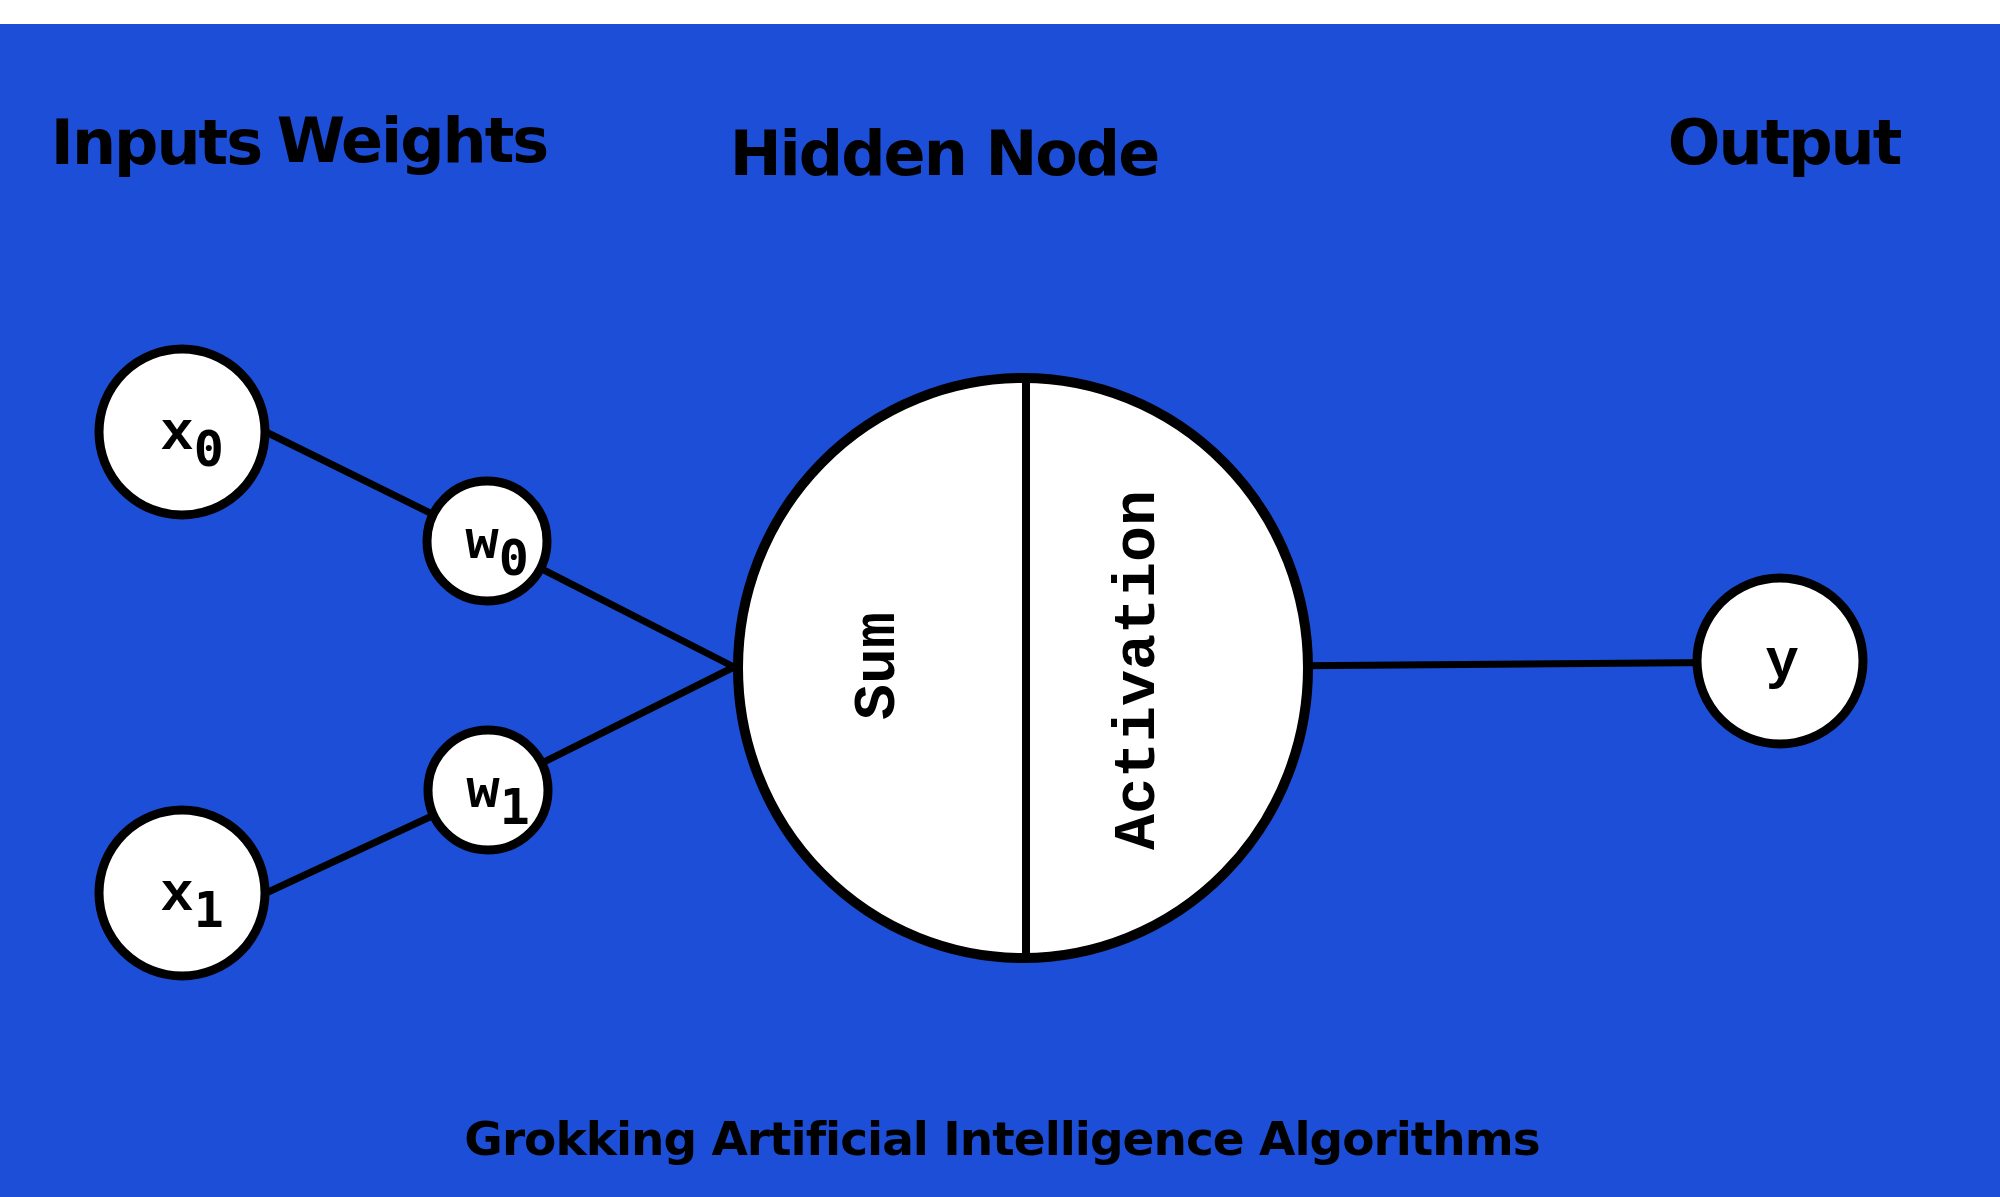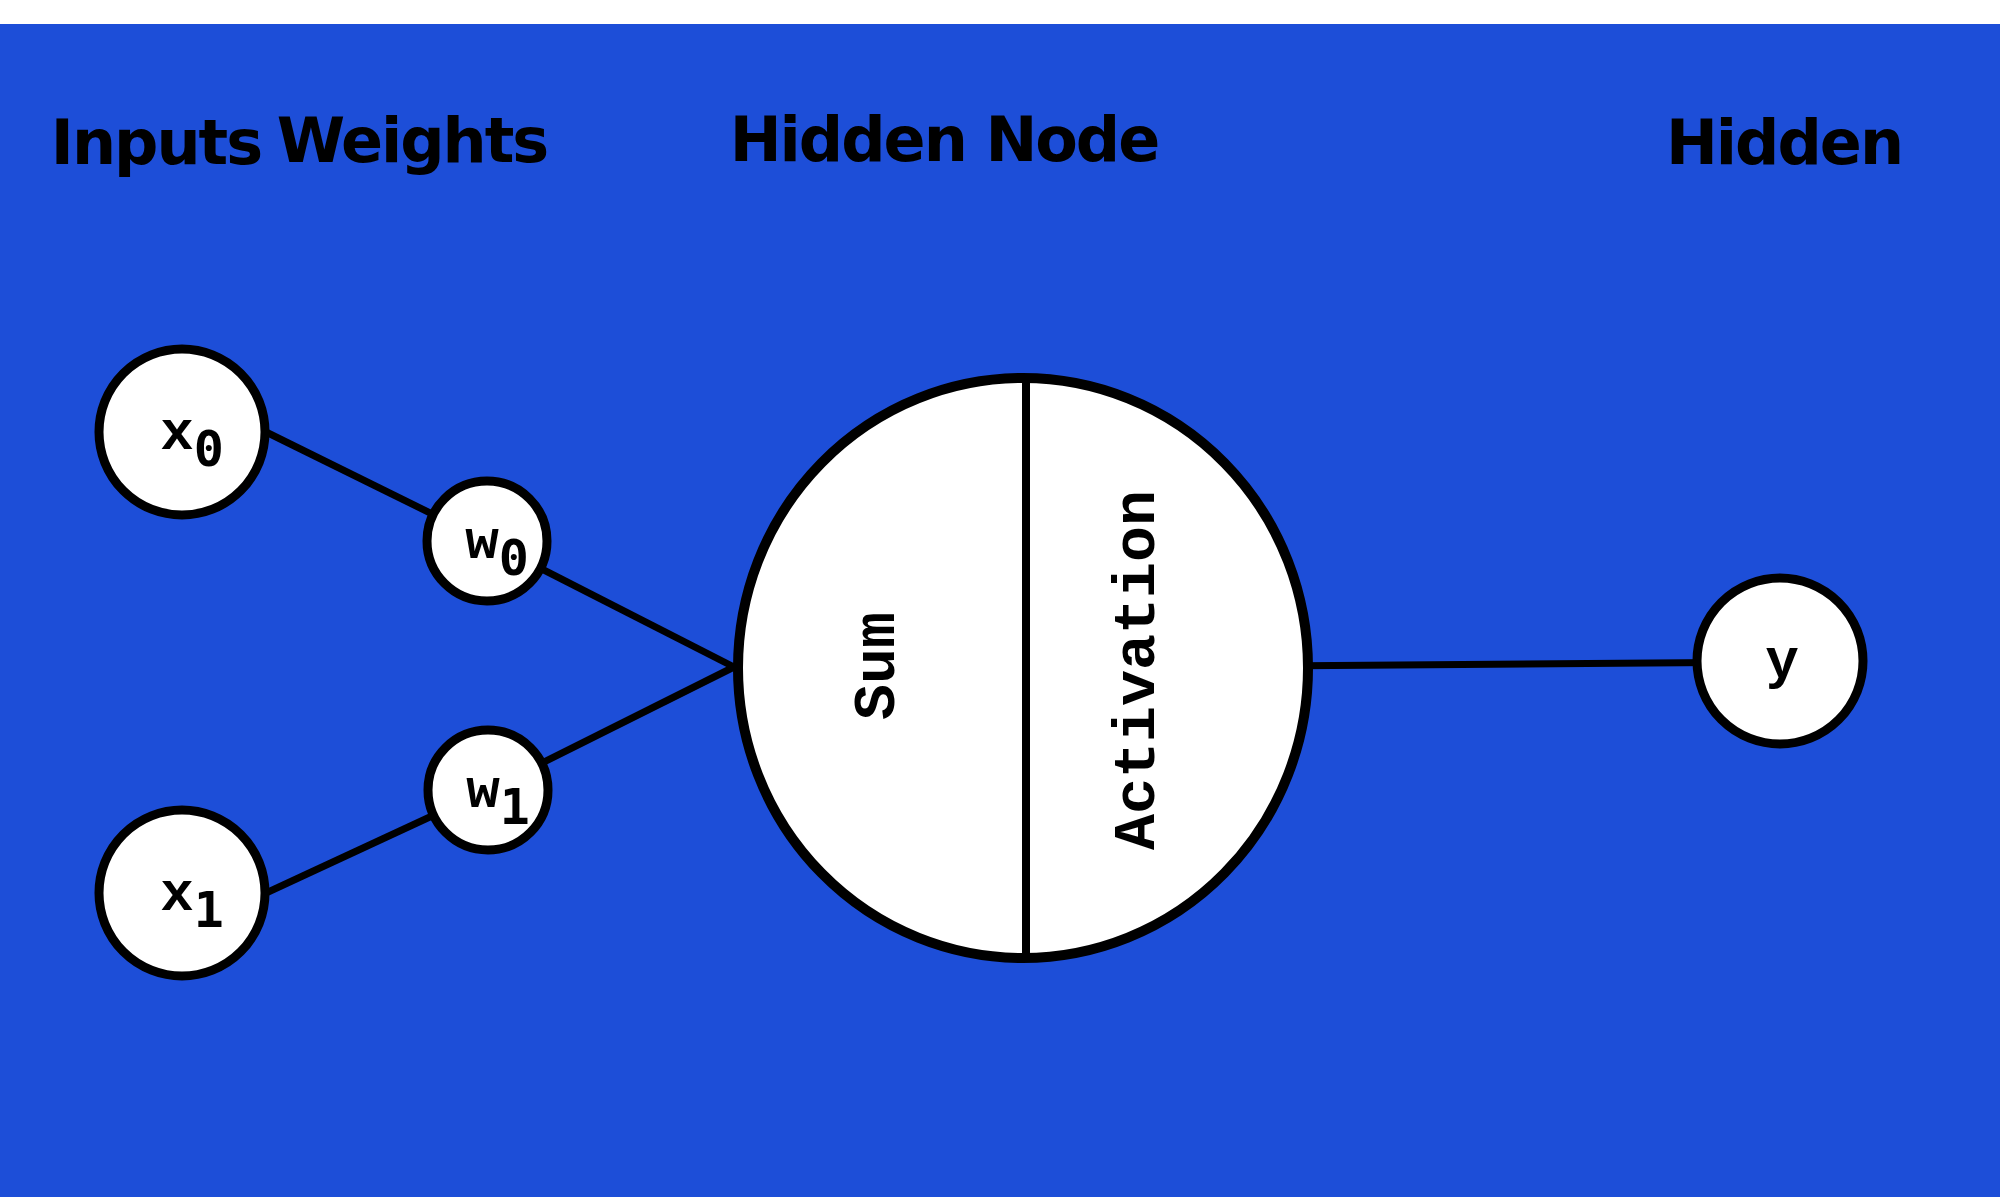--- a/index.html
+++ b/index.html
@@ -88,22 +88,22 @@
     <circle cx="182" cy="869" r="83" fill="#ffffff" stroke="#000000" stroke-width="9"></circle>
     <circle cx="487" cy="517" r="60" fill="#ffffff" stroke="#000000" stroke-width="9"></circle>
     <circle cx="488" cy="766" r="60" fill="#ffffff" stroke="#000000" stroke-width="9"></circle>
     <ellipse cx="1023" cy="644" rx="285" ry="290" fill="#ffffff" stroke="#000000" stroke-width="10"></ellipse>
     <line x1="1026" y1="358" x2="1026" y2="930" stroke="#000000" stroke-width="8"></line>
     <circle cx="1780" cy="637" r="83" fill="#ffffff" stroke="#000000" stroke-width="9"></circle>
   </svg>
 
   <div class="hdr" style="left:156px; top:118px;">Inputs</div>
   <div class="hdr" style="left:412px; top:116px;text-align:right;">Weights</div>
-  <div class="hdr" style="left:944px; top:115px;">Hidden Node</div>
-  <div class="hdr" style="left:1784px; top:118px;">Hidden</div>
+  <div class="hdr" style="left:944px; top:129px;">Hidden Node</div>
+  <div class="hdr" style="left:1784px; top:118px;">Output</div>
 
   <div class="nodelabel" style="left:192px; top:410px;">
     <span>x</span>
       <span class="sub">0</span>
   </div>
   <div class="nodelabel" style="left:497px; top:519px;">
     <span>w</span>
       <span class="sub">0</span>
   </div>
   <div class="nodelabel" style="left:498px; top:768px;">
@@ -115,14 +115,15 @@
       <span class="sub">1</span>
   </div>
 
   <div class="rotlabel" style="left:878px; top:642px;">Sum</div>
   <div class="rotlabel" style="left:1138px; top:646px;">Activation</div>
 
   <div class="nodelabel" style="left:1782px; top:638px;">
     <span>y</span>
   </div>
 
+  <div class="caption" style="left:1002px; top:1114px;">Grokking Artificial Intelligence Algorithms</div>
 
 </div>
 
 </body></html>

